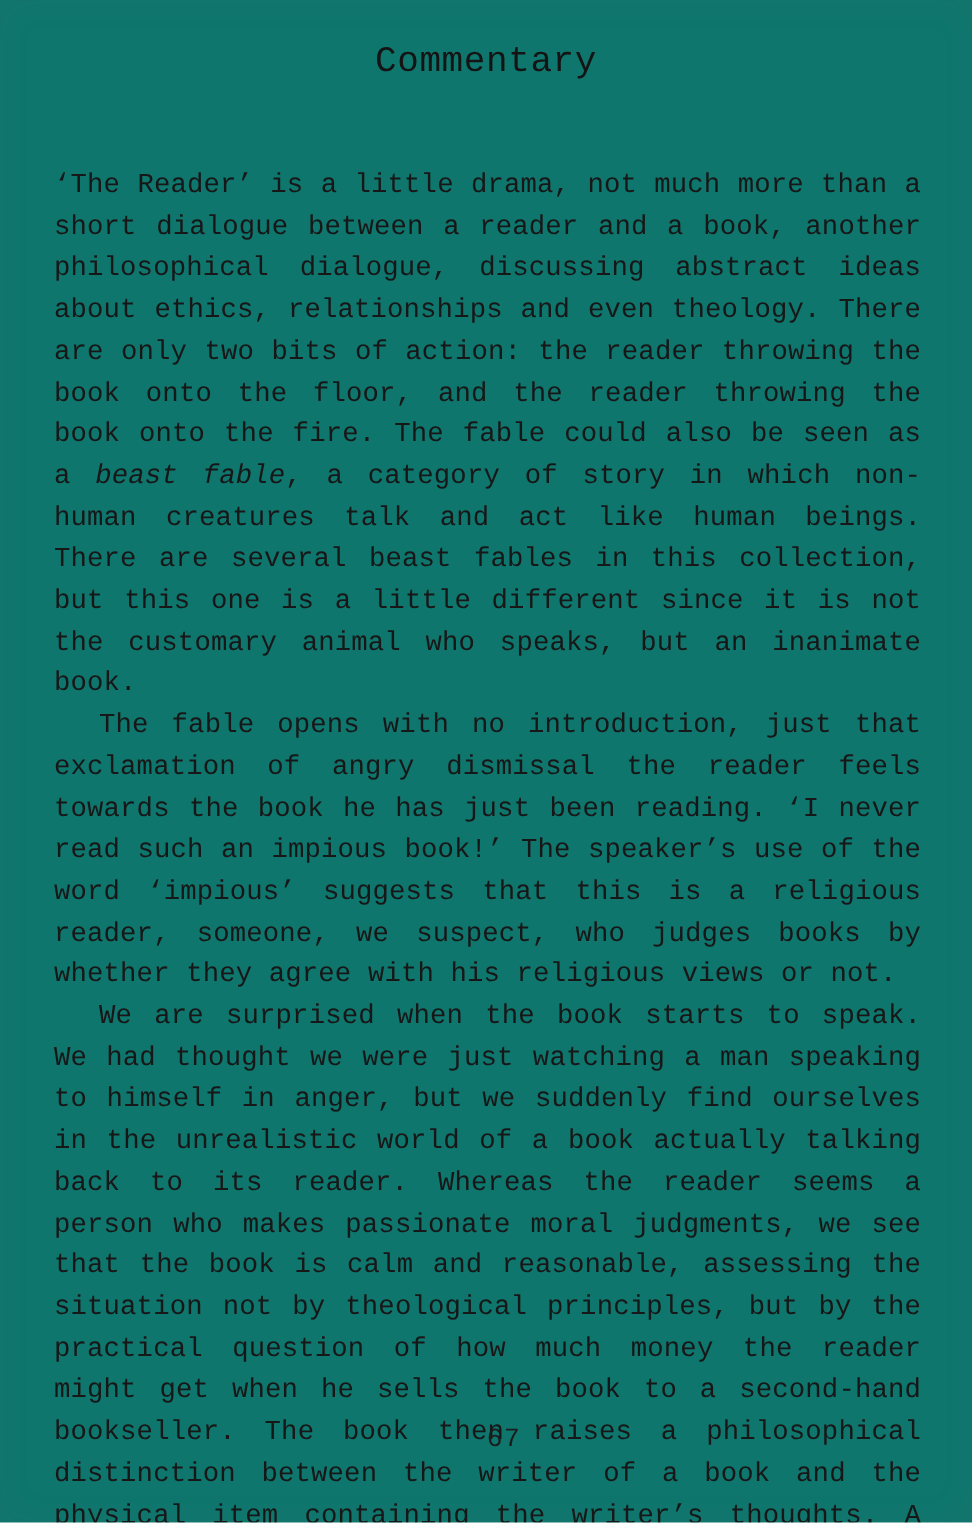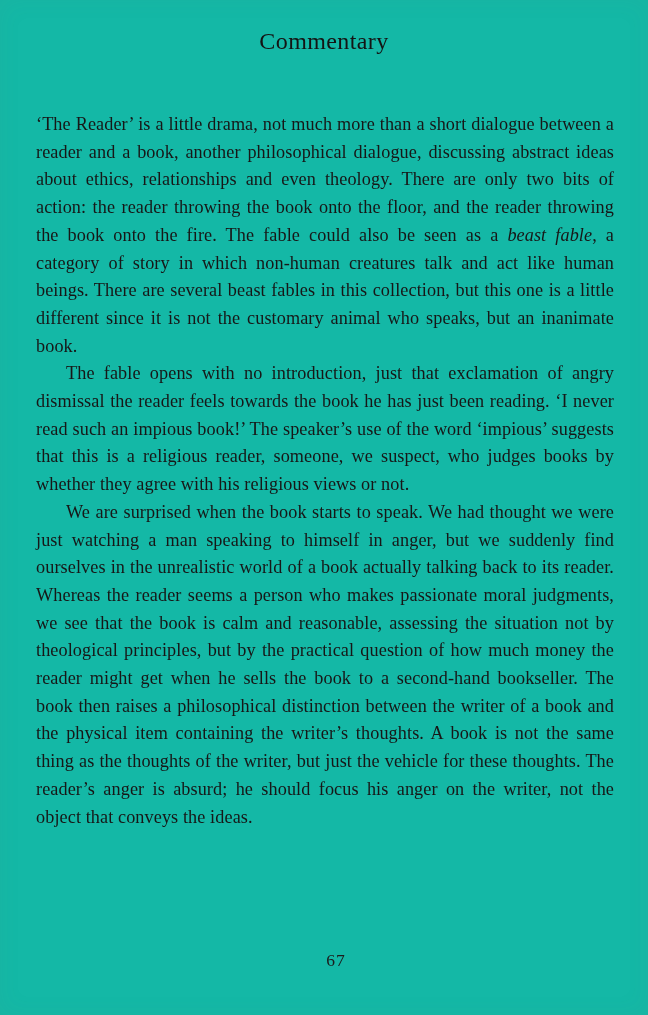--- a/index.html
+++ b/index.html
@@ -5,23 +5,23 @@
   html, body {
     margin: 0;
     padding: 0;
     background: #f4f4f1;
   }
   .page {
     position: relative;
     width: 648px;
     height: 1015px;
     margin: 0 auto;
-    background: #14b8a6;
+    background: #0f766e;
     color: #171717;
-    font-family: Liberation Serif, serif;
+    font-family: Liberation Mono, monospace;
     overflow: hidden;
     box-shadow: inset 0 0 24px rgba(120,120,110,0.06);
   }
   .title {
     position: absolute;
     top: 28px;
     left: 0;
     width: 100%;
     margin: 0;
     text-align: center;

